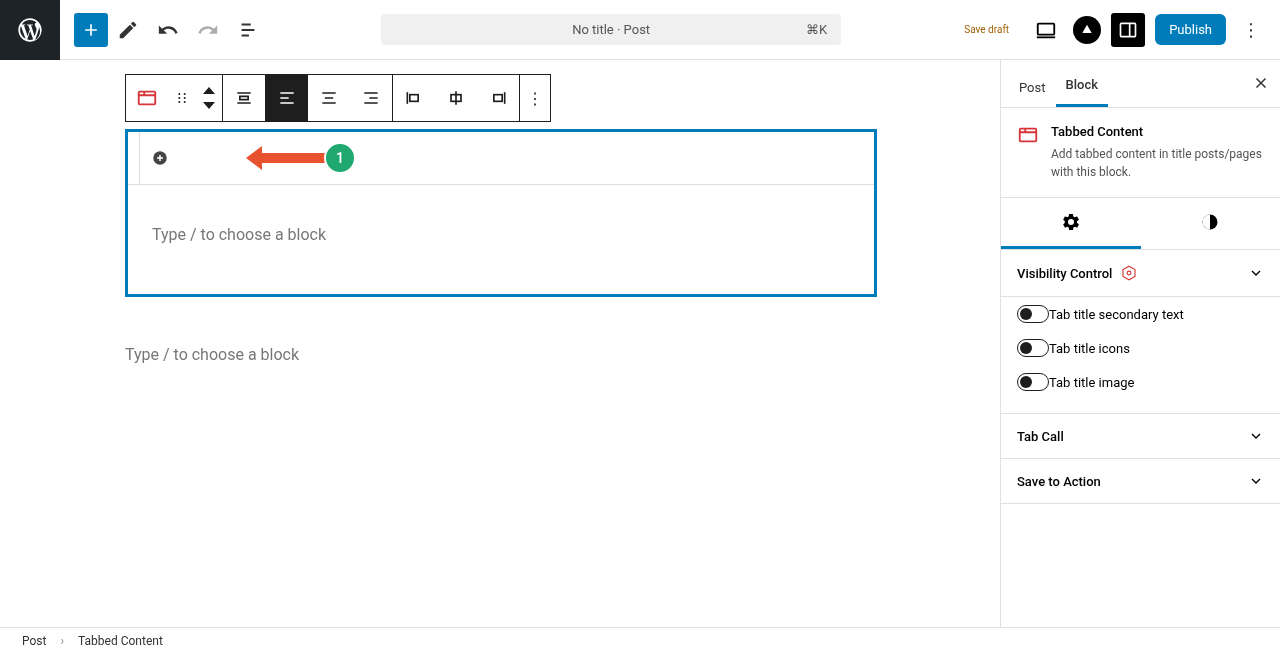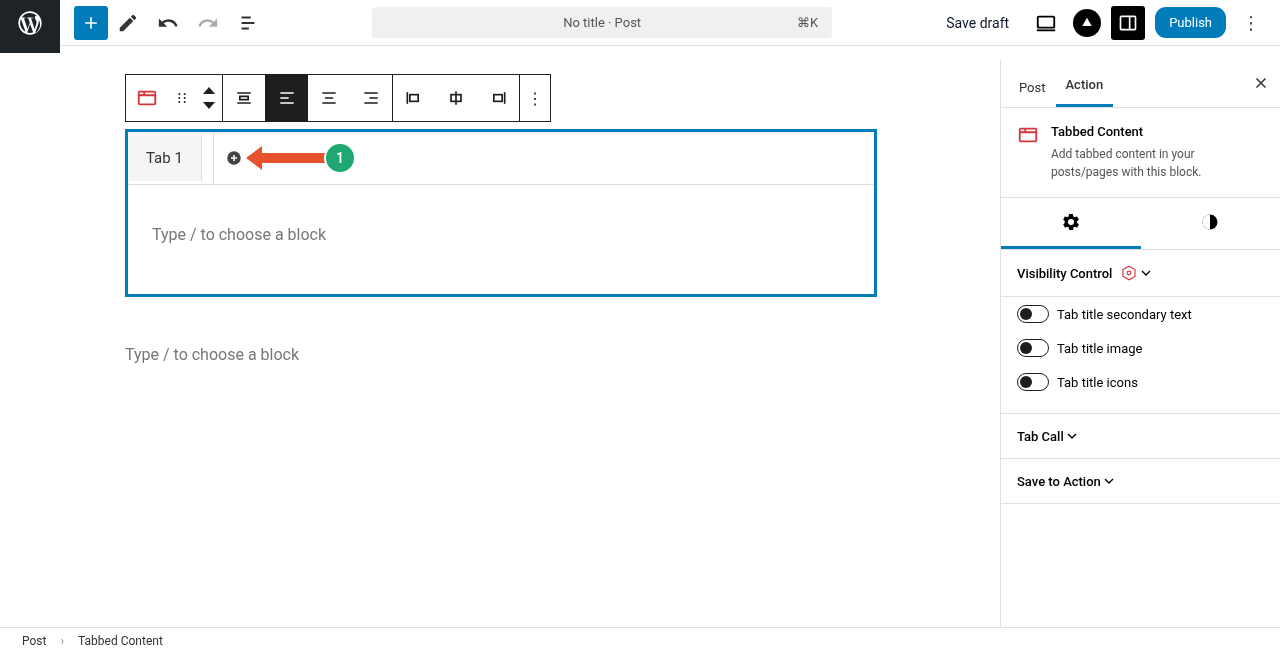--- a/index.html
+++ b/index.html
@@ -1,31 +1,31 @@
 <!DOCTYPE html>
 <html><head>
 <meta charset="utf-8">
 <style>
 * { margin: 0; padding: 0; box-sizing: border-box; font-family: -apple-system, BlinkMacSystemFont, "Segoe UI", Roboto, sans-serif; }
 body { background: #fff; width: 1280px; height: 654px; overflow: hidden; position: relative; }
 
-.topbar { height: 46px; display: flex; align-items: center; border-bottom: 1px solid #e0e0e0; background: #fff; }
+.topbar { height: 60px; display: flex; align-items: center; border-bottom: 1px solid #e0e0e0; background: #fff; }
 .wp-logo { width: 60px; height: 60px; background: #1d2327; display: flex; align-items: center; justify-content: center; color: #fff; }
 .wp-logo svg { width: 28px; height: 28px; }
 .add-block-btn { width: 34px; height: 34px; background: #007cba; color: #fff; border-radius: 3px; display: flex; align-items: center; justify-content: center; margin-left: 14px; cursor: pointer; }
 .toolbar-icon { width: 40px; height: 40px; display: flex; align-items: center; justify-content: center; color: #333; cursor: pointer; }
 .title-area { flex: 1; display: flex; justify-content: center; }
 .title-pill { background: #f0f0f0; border-radius: 4px; padding: 8px 20px; min-width: 460px; display: flex; align-items: center; justify-content: center; position: relative; color: #555; font-size: 13px; }
 .title-pill .shortcut { position: absolute; right: 14px; color: #555; font-size: 13px; }
 .top-right { display: flex; align-items: center; gap: 10px; padding-right: 14px; }
-.save-draft { color: #0f172a; font-size: 14px; cursor: pointer; padding: 6px 10px; }
+.save-draft { color: #a16207; font-size: 10px; cursor: pointer; padding: 6px 10px; }
 .device-btn, .circle-btn, .sidebar-toggle { width: 34px; height: 34px; display: flex; align-items: center; justify-content: center; border-radius: 3px; cursor: pointer; }
 .circle-btn { background: #000; border-radius: 50%; color: #fff; width: 28px; height: 28px; }
 .sidebar-toggle { background: #000; color: #fff; }
-.publish-btn { background: #007cba; color: #fff; padding: 8px 14px; border-radius: 11px; font-size: 13px; cursor: pointer; }
+.publish-btn { background: #007cba; color: #fff; padding: 8px 14px; border-radius: 6px; font-size: 13px; cursor: pointer; }
 .kebab { cursor: pointer; padding: 0 6px; color: #333; font-size: 18px; }
 
 .block-toolbar { position: absolute; top: 74px; left: 125px; display: flex; border: 1px solid #1e1e1e; background: #fff; height: 48px; }
 .bt-group { display: flex; border-right: 1px solid #1e1e1e; }
 .bt-group:last-child { border-right: none; }
 .bt-btn { width: 42px; height: 46px; display: flex; align-items: center; justify-content: center; cursor: pointer; color: #1e1e1e; }
 .bt-btn.narrow { width: 26px; flex-direction: column; }
 .bt-btn.active { background: #1e1e1e; color: #fff; }
 .bt-btn.tab-icon { color: #d63638; }
 
@@ -47,25 +47,25 @@
 .side-tab.active { border-bottom: 3px solid #007cba; font-weight: 500; }
 .side-close { position: absolute; right: 10px; top: 14px; cursor: pointer; color: #333; }
 .block-info { padding: 16px; display: flex; gap: 12px; border-bottom: 1px solid #e0e0e0; }
 .block-icon { color: #d63638; flex-shrink: 0; }
 .block-title { font-size: 13px; font-weight: 500; margin-bottom: 6px; }
 .block-desc { font-size: 12px; color: #555; line-height: 1.5; }
 .settings-tabs { display: flex; border-bottom: 1px solid #e0e0e0; }
 .settings-tab { flex: 1; padding: 14px 0; display: flex; justify-content: center; cursor: pointer; }
 .settings-tab.active { border-bottom: 3px solid #007cba; }
 .panel { border-bottom: 1px solid #e0e0e0; }
-.panel-head { padding: 14px 16px; display: flex; align-items: center; justify-content: flex-start; font-size: 13px; cursor: pointer; font-weight: 500; }
+.panel-head { padding: 14px 16px; display: flex; align-items: center; justify-content: space-between; font-size: 13px; cursor: pointer; font-weight: 500; }
 .panel-head .left { display: flex; align-items: center; gap: 8px; }
 .badge-icon { width: 18px; height: 18px; display: flex; align-items: center; justify-content: center; }
 .panel-body { padding: 0 16px 14px; }
-.toggle-row { display: flex; align-items: center; gap: 8px; padding: 8px 0; font-size: 13px; }
+.toggle-row { display: flex; align-items: center; gap: 0; padding: 8px 0; font-size: 13px; }
 .toggle { width: 32px; height: 18px; border: 1px solid #1e1e1e; border-radius: 10px; position: relative; background: #fff; cursor: pointer; }
 .toggle::after { content: ''; width: 12px; height: 12px; background: #1e1e1e; border-radius: 50%; position: absolute; top: 2px; left: 2px; }
 
 .footer { position: absolute; bottom: 0; left: 0; right: 0; height: 27px; border-top: 1px solid #e0e0e0; display: flex; align-items: center; padding: 0 22px; font-size: 12px; color: #333; background: #fff; gap: 14px; }
 .footer .chev { color: #888; }
 
 svg { display: block; }
 </style>
 </head>
 <body>
@@ -202,21 +202,20 @@
         </svg>
     </div>
   </div>
   <div class="bt-group">
     <div class="bt-btn" style="width:30px">⋮</div>
   </div>
 </div>
 
 <div class="tabbed-block">
   <div class="tab-row">
-    <div class="tab-item">Tab 1</div>
     <div class="tab-spacer"></div>
     <div class="add-tab">
       <svg width="18" height="18" viewBox="0 0 24 24" fill="currentColor">
           <circle cx="12" cy="12" r="9"></circle>
           <path d="M12 8v8M8 12h8" stroke="#fff" stroke-width="2"></path>
         </svg>
     </div>
     <div class="arrow-anno">
       <svg class="arrow-svg" width="80" height="30" viewBox="0 0 80 30" fill="currentColor">
           <path d="M0 15l16-12v7h64v10H16v7z"></path>
@@ -227,37 +226,37 @@
   <div class="tab-body">
     <div class="placeholder">Type / to choose a block</div>
   </div>
 </div>
 
 <div class="outer-placeholder">Type / to choose a block</div>
 
 <div class="sidebar">
   <div class="side-tabs">
     <div class="side-tab">Post</div>
-    <div class="side-tab active">Action</div>
+    <div class="side-tab active">Block</div>
     <div class="side-close">
       <svg width="18" height="18" viewBox="0 0 24 24" fill="none" stroke="currentColor" stroke-width="2">
           <path d="M6 6l12 12M18 6L6 18"></path>
         </svg>
     </div>
   </div>
   <div class="block-info">
     <div class="block-icon">
       <svg width="22" height="22" viewBox="0 0 24 24" fill="none" stroke="currentColor" stroke-width="2">
           <rect x="3" y="5" width="18" height="14" rx="1"></rect>
           <path d="M3 9h18M9 5v4"></path>
         </svg>
     </div>
     <div>
       <div class="block-title">Tabbed Content</div>
-      <div class="block-desc">Add tabbed content in your posts/pages with this block.</div>
+      <div class="block-desc">Add tabbed content in title posts/pages with this block.</div>
     </div>
   </div>
   <div class="settings-tabs">
     <div class="settings-tab active">
       <svg width="20" height="20" viewBox="0 0 24 24" fill="currentColor">
           <path d="M19.14 12.94c.04-.3.06-.61.06-.94 0-.32-.02-.64-.07-.94l2.03-1.58a.5.5 0 00.12-.64l-1.92-3.32a.5.5 0 00-.61-.22l-2.39.96a7.03 7.03 0 00-1.62-.94l-.36-2.54a.5.5 0 00-.5-.42h-3.84a.5.5 0 00-.49.42l-.36 2.54c-.59.24-1.13.57-1.62.94l-2.39-.96a.5.5 0 00-.61.22L2.74 8.87a.5.5 0 00.12.64l2.03 1.58c-.5.3-.7.62-.7.94s.2.64.7.94l-2.03 1.58a.5.5 0 00-.12.64l1.92 3.32c.14.24.44.34.61.22l2.39-.96c.49.37 1.03.7 1.62.94l.36 2.54c.5.24.25.42.5.42h3.84c.25 0 .46-.18.5-.42l.36-2.54a7.03 7.03 0 001.62-.94l2.39.96c.24.09.5 0 .61-.22l1.92-3.32a.5.5 0 00-.12-.64l-2.03-1.58zM12 15.6A3.6 3.6 0 1112 8.4a3.6 3.6 0 010 7.2z"></path>
         </svg>
     </div>
     <div class="settings-tab">
       <svg width="20" height="20" viewBox="0 0 24 24" fill="currentColor">
@@ -283,25 +282,25 @@
     </div>
   </div>
   <div class="panel">
     <div class="panel-body">
       <div class="toggle-row">
         <div class="toggle"></div>
         <span>Tab title secondary text</span>
       </div>
       <div class="toggle-row">
         <div class="toggle"></div>
-        <span>Tab title image</span>
+        <span>Tab title icons</span>
       </div>
       <div class="toggle-row">
         <div class="toggle"></div>
-        <span>Tab title icons</span>
+        <span>Tab title image</span>
       </div>
     </div>
   </div>
   <div class="panel">
     <div class="panel-head">
       <div class="left">
           <span>Tab Call</span>
         </div>
       <svg width="16" height="16" viewBox="0 0 24 24" fill="none" stroke="currentColor" stroke-width="2">
           <path d="M6 9l6 6 6-6"></path>

